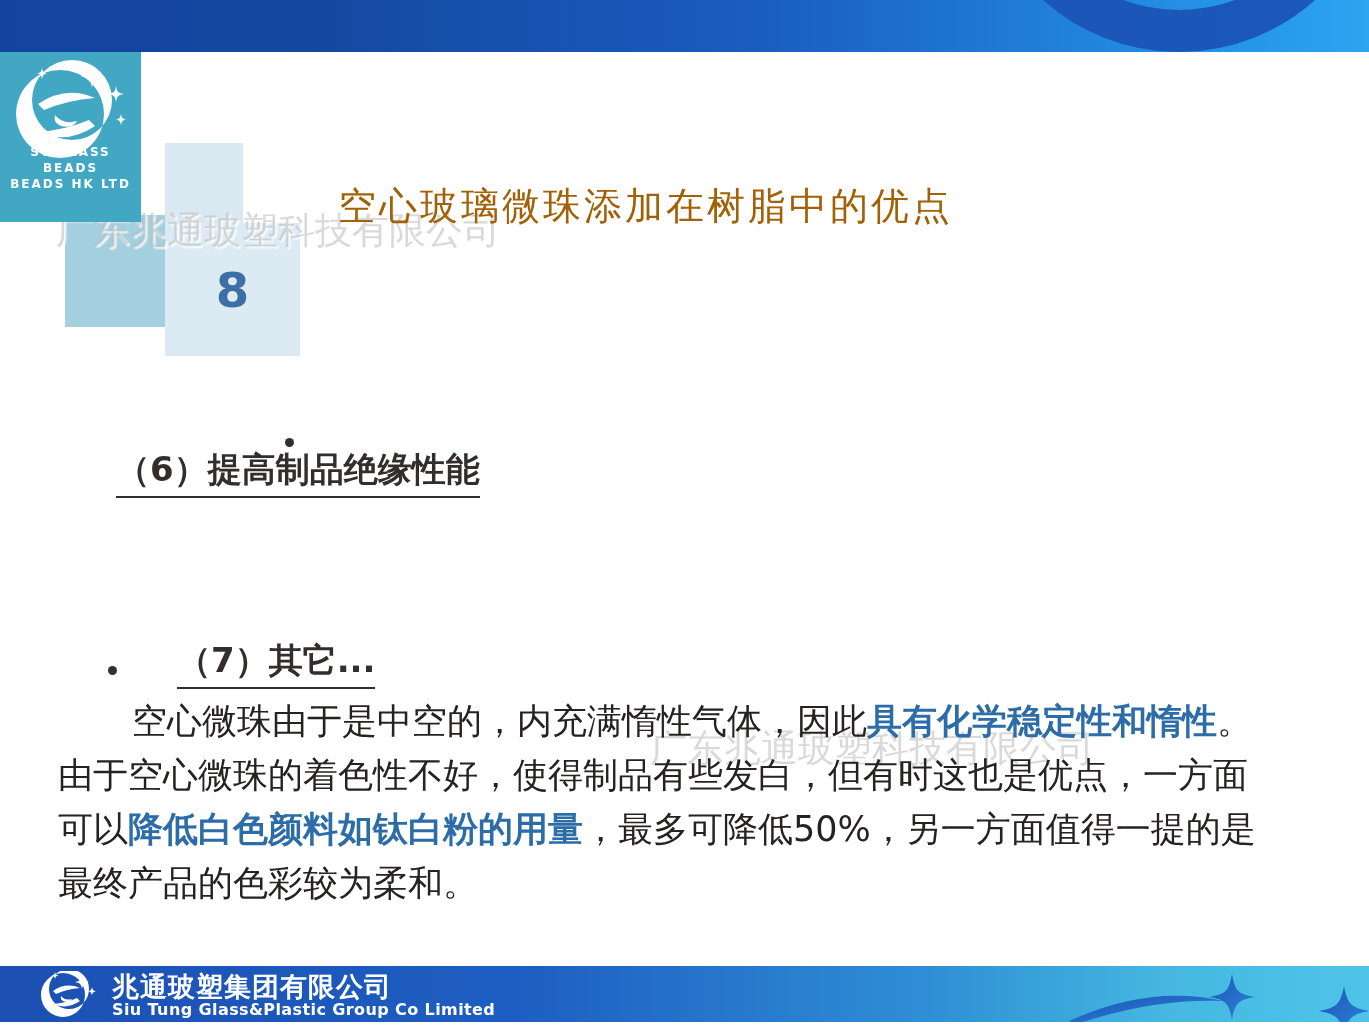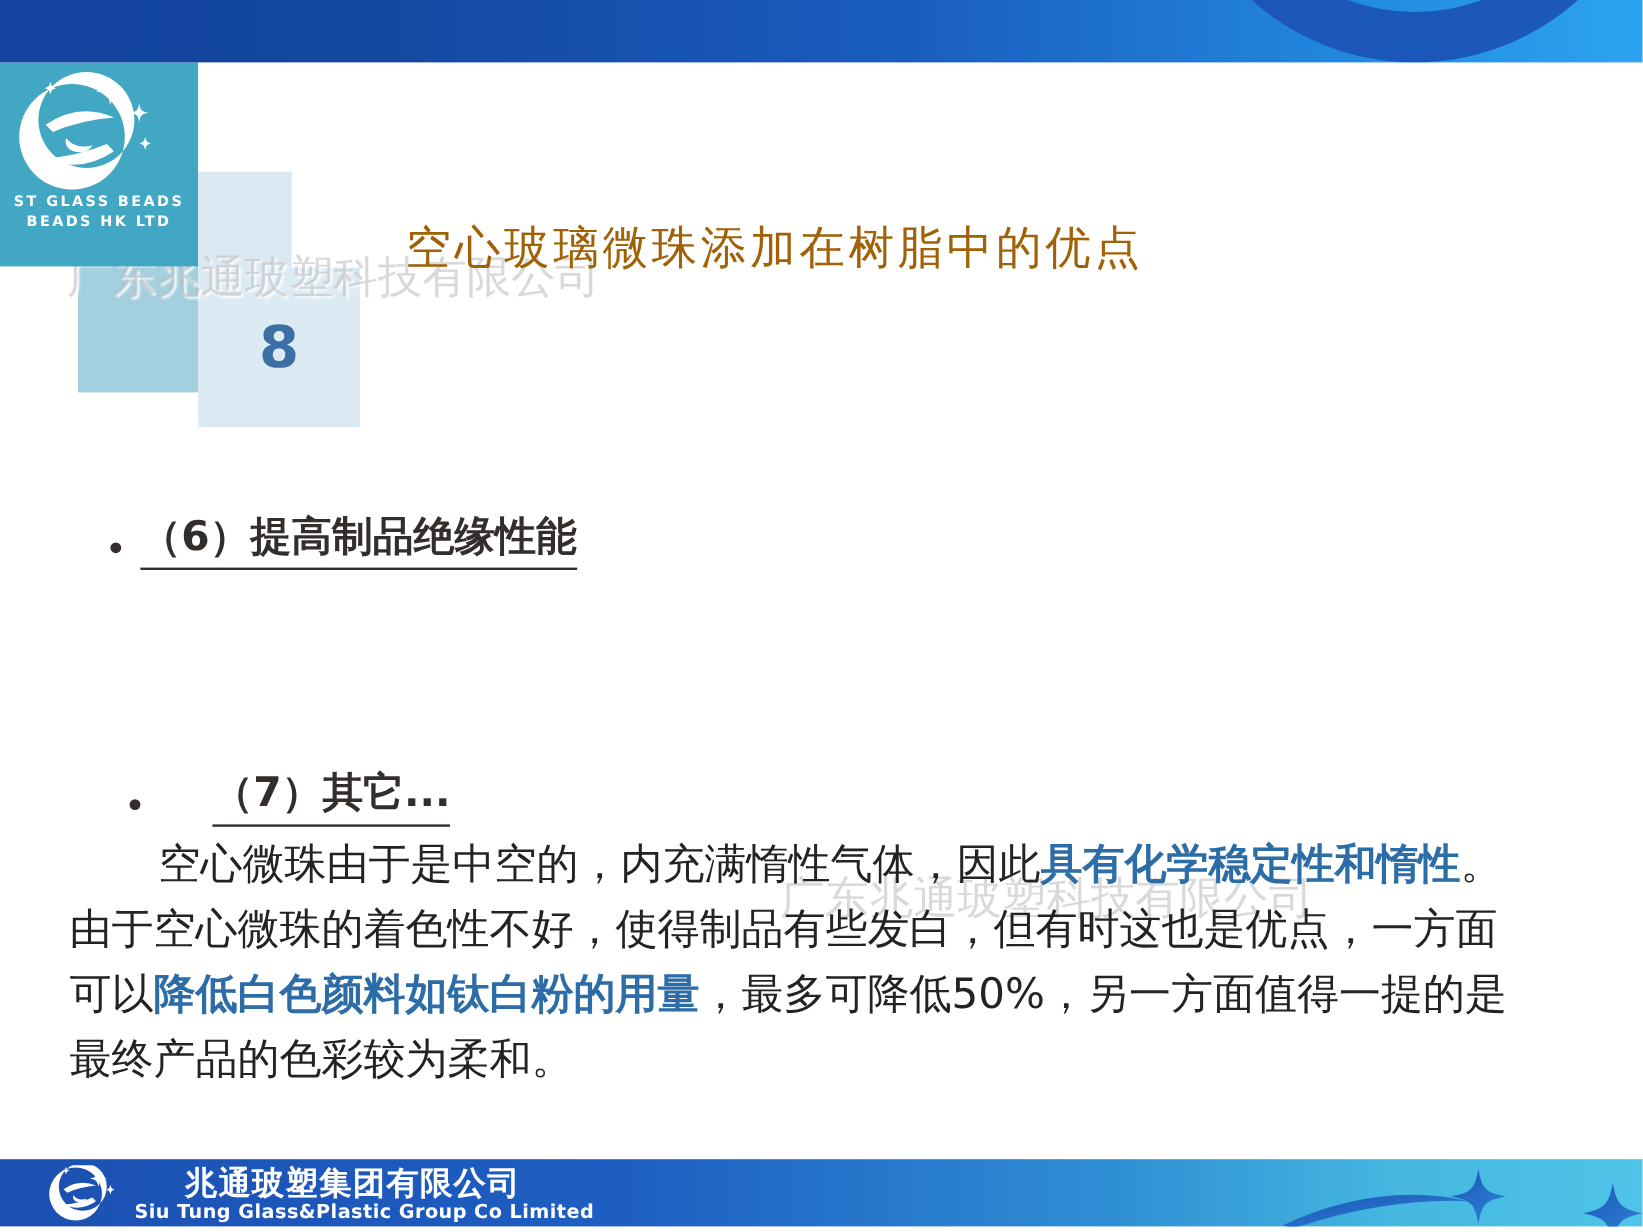--- a/index.html
+++ b/index.html
@@ -5,21 +5,21 @@
   html,body{margin:0;padding:0;background:#ffffff;}
   body{font-family:"DejaVu Sans","Liberation Sans",sans-serif;}
   #slide{position:relative;width:1369px;height:1027px;background:#ffffff;overflow:hidden;}
 
   
   .topbar{position:absolute;left:0;top:0;width:1369px;height:52px;
     background:linear-gradient(90deg,#1243a1 0%,#14489f 22%,#1a5cc0 55%,#2492e6 88%,#2da4f0 100%);z-index:5;}
   .topbar svg{position:absolute;right:0;top:0;}
 
   
-  .logo-box{position:absolute;left:0;top:52px;width:165px;height:170px;background:#42a7c3;z-index:4;}
+  .logo-box{position:absolute;left:0;top:52px;width:141px;height:170px;background:#42a7c3;z-index:4;}
   .logo-box .brand-lines{position:absolute;left:0;bottom:30px;width:100%;text-align:center;
     color:#ffffff;font-weight:bold;font-size:12px;letter-spacing:2px;line-height:16px;}
 
   
   .sq{position:absolute;z-index:1;}
   .sq-teal{left:65px;top:215px;width:100px;height:112px;background:#a4cfde;}
   .sq-light1{left:165px;top:143px;width:78px;height:167px;background:#d9e8f1;}
   .sq-light2{left:165px;top:223px;width:135px;height:133px;background:#dcebf3;
     display:flex;align-items:center;justify-content:center;}
   .page-num{color:#3c6fa5;font-size:48px;font-weight:bold;}
@@ -30,39 +30,39 @@
   .wm1{left:56px;top:206px;}
   .wm2{left:650px;top:724px;}
 
   
   .slide-title{position:absolute;left:338px;top:181px;z-index:3;
     color:#a16207;font-size:38px;letter-spacing:3px;white-space:nowrap;font-weight:500;}
 
   
   .content{position:absolute;left:0;top:0;width:1369px;height:1027px;z-index:3;}
   .heading-row{position:absolute;display:flex;align-items:center;color:#332e2c;}
-  .h1-row{left:92px;top:424px;}
+  .h1-row{left:116px;top:424px;flex-direction:column;}
   .h2-row{left:108px;top:638px;gap:44px;}
   .bullet-dot{display:inline-block;width:9px;height:9px;border-radius:50%;background:#332e2c;
     margin-right:16px;margin-top:14px;flex:0 0 auto;}
   .heading-text{font-size:34px;font-weight:bold;border-bottom:2px solid #332e2c;
     padding-bottom:3px;white-space:nowrap;}
   .para{position:absolute;left:58px;width:1305px;color:#262222;font-size:35px;line-height:54px;
     white-space:pre-wrap;text-indent:74px;}
   .para1{top:488px;}
   .para2{top:694px;}
   .para .em{color:#2d6da7;font-weight:bold;}
 
   
   .footbar{position:absolute;left:0;top:966px;width:1369px;height:56px;
     background:linear-gradient(90deg,#1c50b2 0%,#1e5ec2 38%,#2f8fd5 68%,#45b7e0 85%,#4fc4e8 100%);z-index:5;}
   .footbar svg.deco{position:absolute;right:0;top:0;}
   .foot-logo{position:absolute;left:35px;top:5px;}
   .foot-text{position:absolute;left:112px;top:6px;color:#ffffff;}
-  .foot-cn{font-size:27px;font-weight:bold;letter-spacing:1px;line-height:30px;white-space:nowrap;margin-left:42px;}
+  .foot-cn{font-size:27px;font-weight:bold;letter-spacing:1px;line-height:30px;white-space:nowrap;}
   .foot-en{font-size:16px;font-weight:bold;letter-spacing:0.4px;line-height:15px;white-space:nowrap;}
 </style>
 </head>
 <body>
 
 <div id="slide">
 
   <div class="topbar">
     <svg width="400" height="52" viewBox="0 0 400 52">
       <circle cx="210" cy="-152" r="183" fill="none" stroke="#1b51b4" stroke-width="42" opacity="0.9"></circle>

